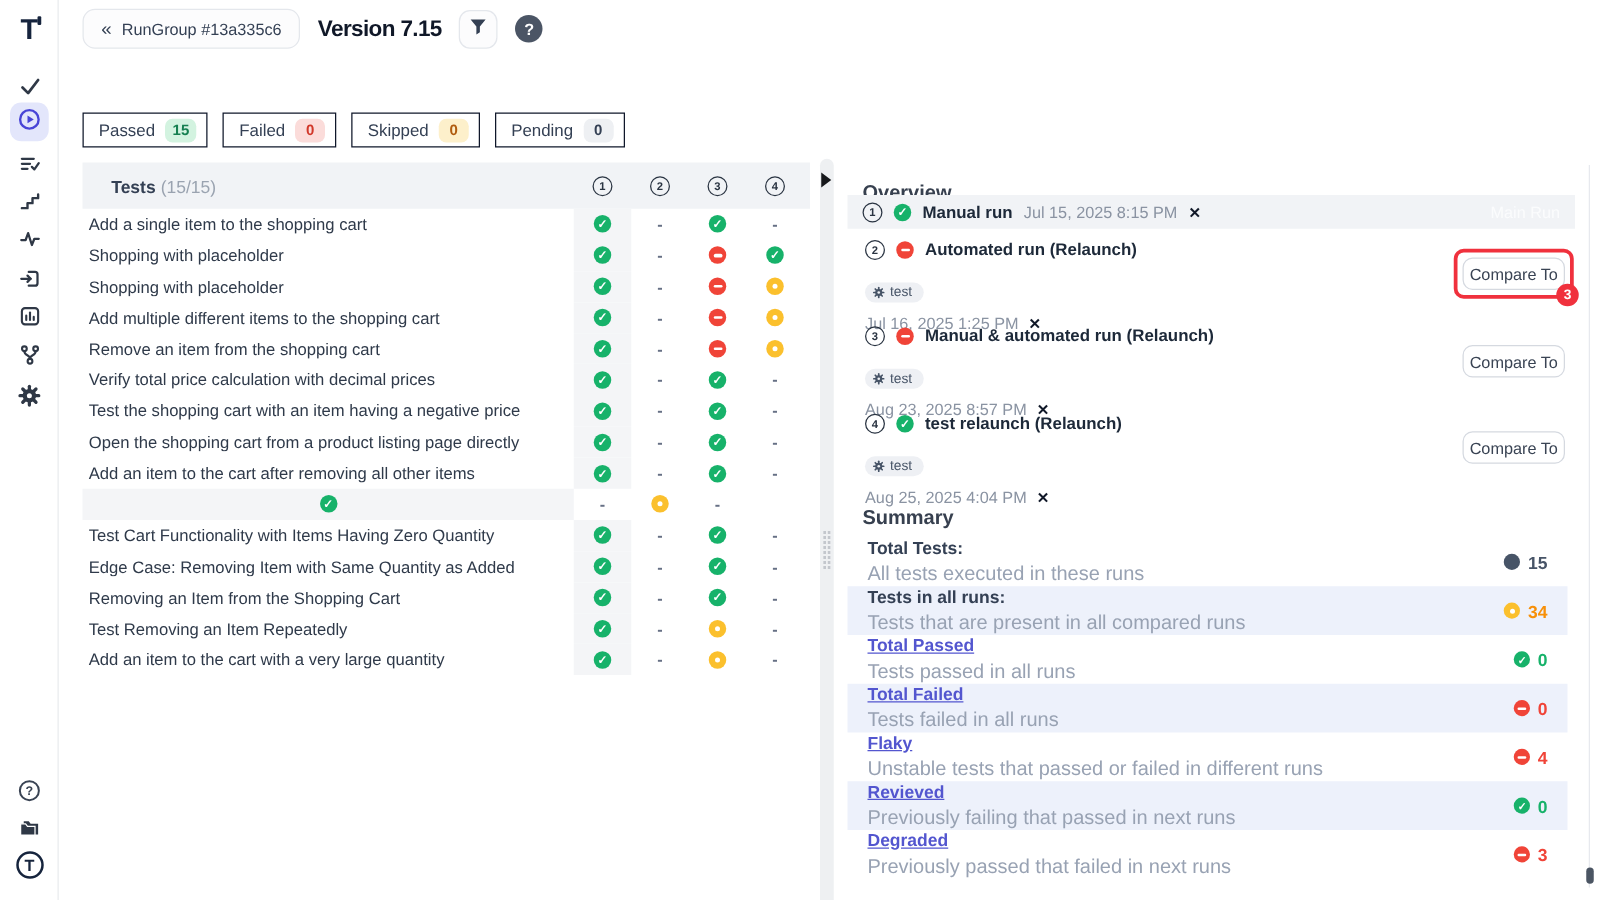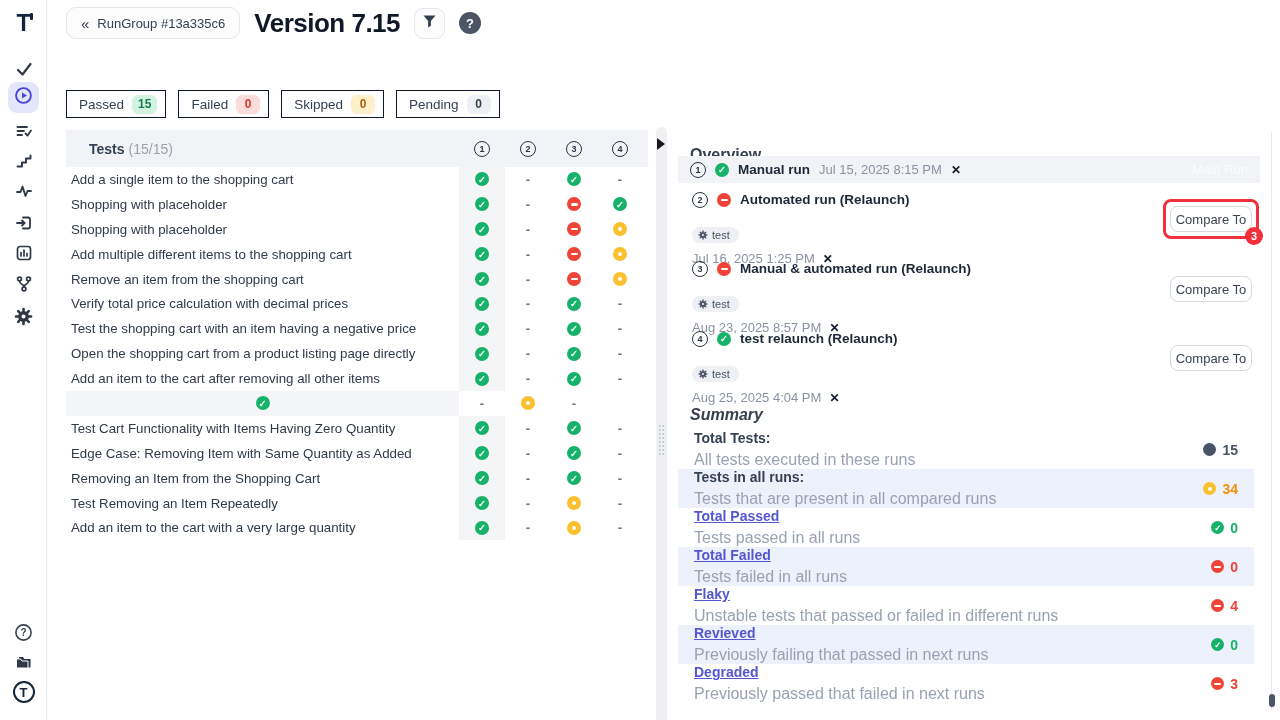--- a/index.html
+++ b/index.html
@@ -12,21 +12,21 @@
   .side-btn svg { display:block; }
   .logo-t { position:absolute; top:8px; left:0; width:47px; height:30px; display:flex; align-items:center; justify-content:center; font-weight:800; font-size:23px; color:#16243d; cursor:pointer; }
   .logo-t .tick { position:absolute; top:5px; left:30px; width:3px; height:7px; background:#16243d; border-radius:1px; }
   .side-active { position:absolute; left:8px; top:82px; width:31px; height:31px; background:#e3e6fb; border-radius:9px; display:flex; align-items:center; justify-content:center; color:#4945d6; cursor:pointer; }
   .acct-circle { width:22px; height:22px; border:2px solid #16243d; border-radius:50%; display:flex; align-items:center; justify-content:center; font-weight:800; font-size:13px; color:#16243d; }
 
   
   .topbar { position:absolute; left:66px; top:7px; display:flex; align-items:center; gap:14px; }
   .back-btn { display:flex; align-items:center; gap:8px; height:32px; padding:0 14px; background:#fcfcfd; border:1px solid #e4e7ec; border-radius:10px; font-size:13px; color:#344054; cursor:pointer; }
   .back-btn .chev { font-size:15px; color:#344054; }
-  .page-title { font-size:26px; font-weight:800; color:#101828; letter-spacing:-0.5px; }
+  .page-title { font-size:18px; font-weight:800; color:#101828; letter-spacing:-0.5px; }
   .filter-btn { width:31px; height:31px; background:#fcfcfd; border:1px solid #e4e7ec; border-radius:9px; display:flex; align-items:center; justify-content:center; cursor:pointer; }
   .help-btn { width:22px; height:22px; background:#4b5565; color:#fff; border-radius:50%; display:flex; align-items:center; justify-content:center; font-size:13px; font-weight:800; cursor:pointer; border:none; }
 
   
   .chips-row { position:absolute; left:66px; top:90px; display:flex; gap:12px; align-items:center; }
   .chip { display:flex; align-items:center; gap:8px; height:28px; padding:0 8px 0 12px; background:#fff; border:1px solid #0f172a; border-radius:0; font-size:13.5px; color:#344054; cursor:pointer;justify-content:space-between; }
   .chip-badge { min-width:24px; height:19px; padding:0 6px; border-radius:6px; display:flex; align-items:center; justify-content:center; font-size:12px; font-weight:600; }
   .chip[data-variant="green"]  .chip-badge { background:#d3f3e0; color:#157f50; }
   .chip[data-variant="red"]    .chip-badge { background:#fbdcda; color:#d1382a; }
   .chip[data-variant="yellow"] .chip-badge { background:#fdf0cb; color:#b05c10; }
@@ -60,21 +60,21 @@
 
   
   .divider { position:absolute; left:656px; top:127px; bottom:0; width:11px; background:#eef0f2; border-radius:6px 6px 0 0; cursor:col-resize; }
   .collapse-tri { position:absolute; left:657px; top:138px; width:0; height:0; border-left:8px solid #17191c; border-top:6px solid transparent; border-bottom:6px solid transparent; cursor:pointer; z-index:6; }
   .drag-dots { position:absolute; left:658px; top:424px; width:7px; height:32px; background-image:radial-gradient(#c3c7cd 1px, transparent 1.2px); background-size:3.5px 4px; cursor:grab; }
 
   
   .rightpanel { position:absolute; left:676px; top:0; width:584px; height:720px; }
   .panel-h { position:absolute; left:14px; font-size:16px; font-weight:800; color:#37404f; }
   .h-overview { top:146px; }
-  .h-summary { top:406px;font-style:italic; }
+  .h-summary { top:406px; }
 
   .run-row { position:absolute; left:2px; top:156px; width:582px; height:27px; background:#f1f3f6; display:flex; align-items:center; gap:9px; padding:0 12px; cursor:pointer; }
   .run-title { font-size:13.5px; font-weight:700; color:#1d2939; }
   .run-date { font-size:13px; color:#8a93a2; }
   .xclose { font-size:12px; font-weight:700; color:#101828; cursor:pointer; }
   .main-run { margin-left:auto; font-size:13px; color:#fbfcfd; }
 
   .run-block { position:absolute; left:16px; }
   .rb2 { top:190px; } .rb3 { top:259px; } .rb4 { top:329px; }
   .run-line1 { display:flex; align-items:center; gap:9px; height:19px; }

